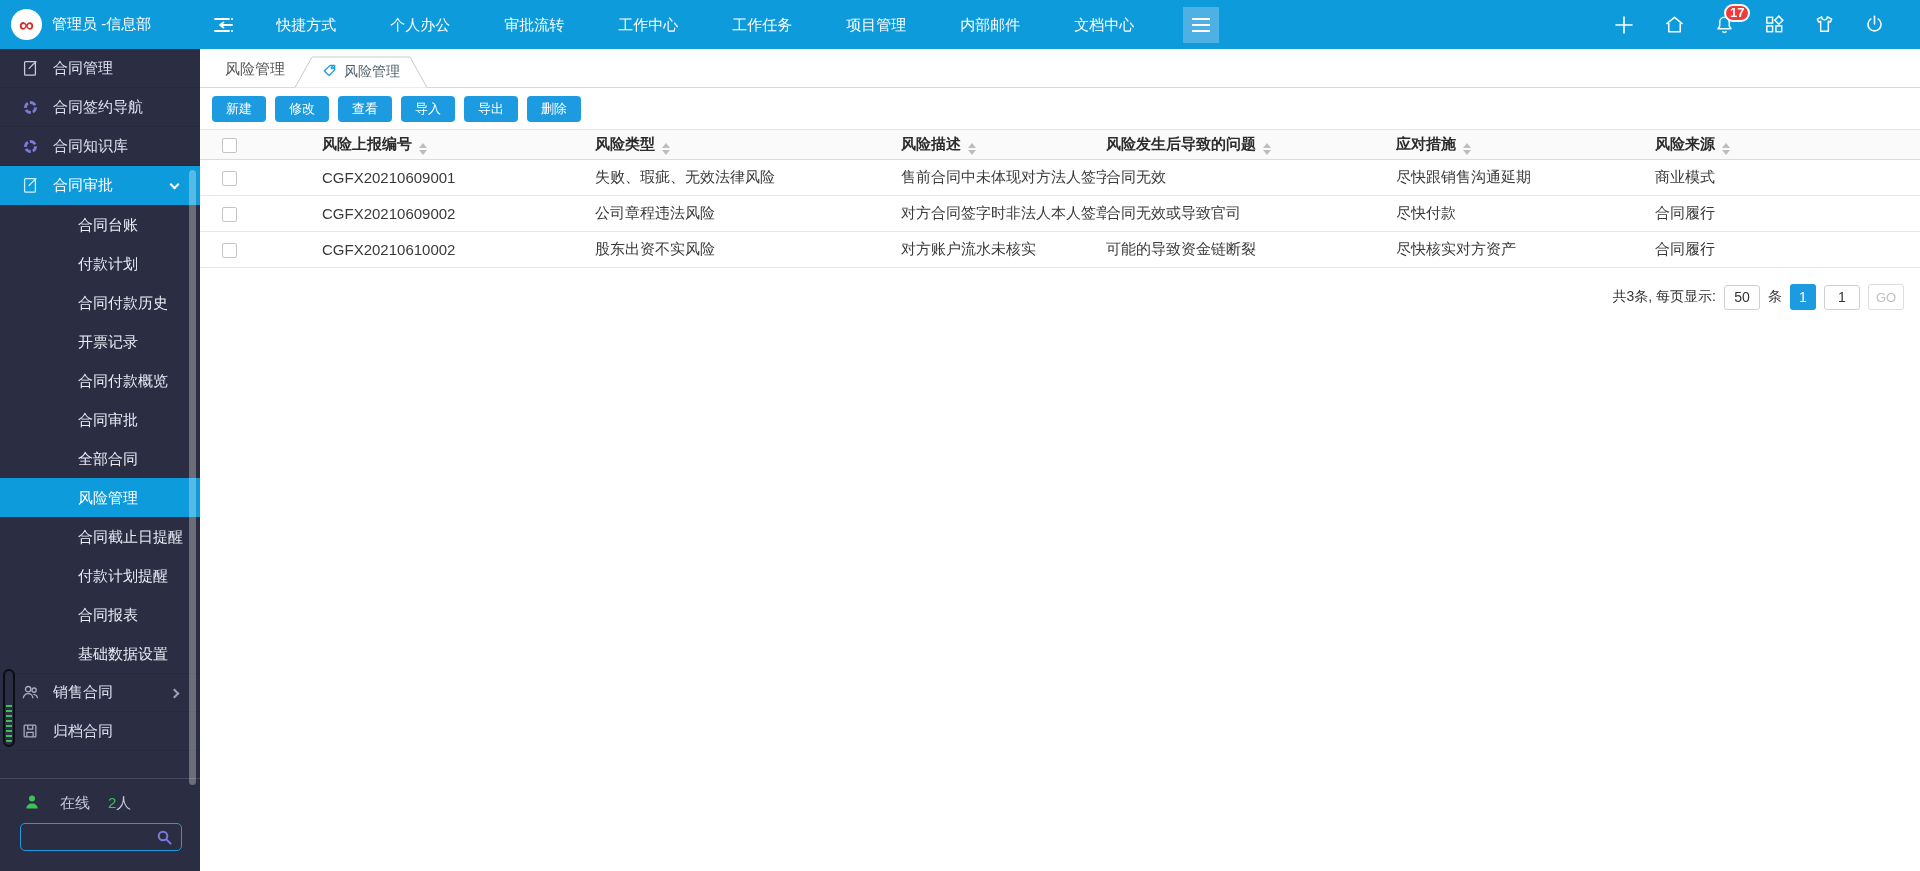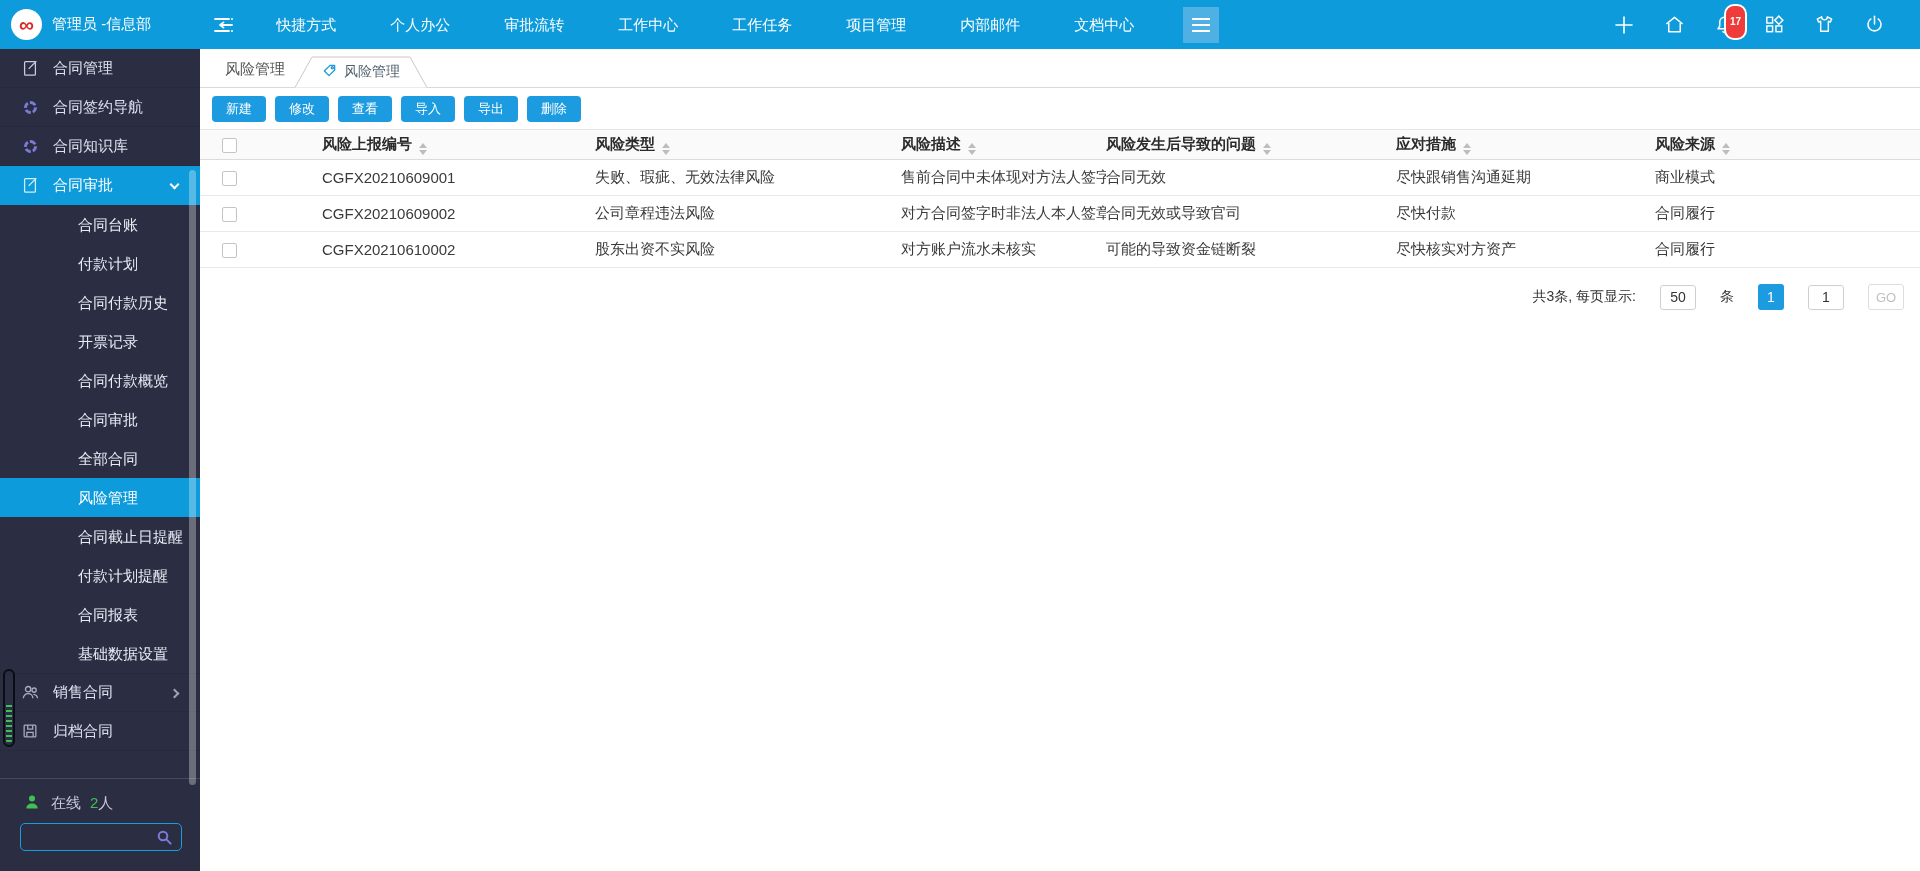--- a/index.html
+++ b/index.html
@@ -13,41 +13,41 @@
   .user-label { margin-left:10px; font-size:15px; }
   .collapse-btn { margin-left:60px; display:flex; cursor:pointer; }
   .nav { display:flex; margin-left:14px; }
   .nav-item { padding:0 27px; font-size:15px; line-height:49px; cursor:pointer; white-space:nowrap;text-align:right; }
   .menu2-btn { width:36px; height:36px; background:#4FB0E4; margin-left:22px; display:flex; flex-direction:column;
     justify-content:center; align-items:center; gap:4px; cursor:pointer; }
   .menu2-btn i { width:18px; height:2px; background:#fff; }
   .right-icons { margin-left:auto; display:flex; align-items:center; gap:27px; margin-right:34px; }
   .icon-btn { position:relative; display:flex; cursor:pointer; }
   .badge { position:absolute; top:-9px; left:11px; background:#F03B3B; color:#fff; border:2px solid #fff;
-    border-radius:10px; font-size:10px; font-weight:bold; padding:9px 4px; line-height:14px; }
+    border-radius:10px; font-size:13px; font-weight:bold; padding:0 4px; line-height:14px; }
 
   
   .layout { display:flex; height:822px; }
 
   
   .sidebar { width:200px; background:#2B2E43; position:relative; flex-shrink:0; }
   .menu-item { height:39px; display:flex; align-items:center; padding-left:20px; color:#DDE1EE; font-size:15px;
     border-bottom:1px solid #262A3E; cursor:pointer; position:relative; }
   .menu-item .mi-icon { width:20px; display:flex; justify-content:center; margin-right:13px; }
   .menu-item.active { background:#0D9BDB; color:#fff; border-bottom-color:transparent; }
   .gear { width:13px; height:13px; border:3px dashed #7B7BD8; border-radius:50%; }
   .chev-down { position:absolute; right:22px; top:15px; width:7px; height:7px;
     border-right:2px solid #fff; border-bottom:2px solid #fff; transform:rotate(45deg); }
   .chev-right { position:absolute; right:22px; top:16px; width:7px; height:7px;
     border-right:2px solid #9AA0B5; border-top:2px solid #9AA0B5; transform:rotate(45deg); }
   .submenu-item { height:39px; line-height:39px; padding-left:78px; color:#E9EBF4; font-size:15px; cursor:pointer; }
   .submenu-item.active { background:#0D9BDB; color:#fff; }
 
   .sidebar-footer { position:absolute; left:0; right:0; bottom:0; height:93px; border-top:1px solid rgba(255,255,255,.13); }
-  .online-row { display:flex; align-items:flex-start; margin:15px 0 0 24px; color:#C7CBD9; font-size:15px; gap:11px; }
+  .online-row { display:flex; align-items:flex-start; margin:15px 0 0 24px; color:#C7CBD9; font-size:15px; gap:20px; }
   .online-count { color:#3FBF58; }
   .search-box { margin:10px 18px 0 20px; height:28px; border:1px solid #1C9BE0; border-radius:5px;
     display:flex; align-items:center; }
   .search-input { flex:1; min-width:0; background:transparent; border:none; outline:none; color:#DDE2EF; padding:0 8px; font-size:14px; }
   .search-mag { margin-right:8px; display:flex; cursor:pointer; }
 
   .pill-indicator { position:absolute; left:3px; top:620px; width:12px; height:78px;
     border:2px solid #0B0D15; border-radius:8px; }
   .pill-stripes { position:absolute; left:1px; right:1px; bottom:2px; height:38px; border-radius:0 0 6px 6px;
     background:repeating-linear-gradient(to bottom,#3FBF58 0 2px,transparent 2px 5px); }
@@ -73,21 +73,21 @@
   tbody td { height:36px; border-bottom:1px solid #E8E8E8; font-size:15px; color:#3A3A3A; padding:0;
     white-space:nowrap; overflow:hidden; }
   .cb { width:15px; height:15px; border:1px solid #C4C4C4; border-radius:2px; background:#fff;
     display:inline-block; vertical-align:middle; margin-left:22px; cursor:pointer; }
   .sort { display:inline-flex; flex-direction:column; gap:2px; margin-left:7px; vertical-align:1px; }
   .tri-up { width:0; height:0; border-left:4px solid transparent; border-right:4px solid transparent;
     border-bottom:5px solid #BDBDBD; }
   .tri-down { width:0; height:0; border-left:4px solid transparent; border-right:4px solid transparent;
     border-top:5px solid #BDBDBD; }
 
-  .pagination { display:flex; align-items:center; justify-content:flex-end; gap:24px; margin:16px 16px 0 0;
+  .pagination { display:flex; align-items:center; justify-content:flex-end; gap:8px; margin:16px 16px 0 0;
     font-size:14px; color:#333; }
   .pg-input { width:36px; height:25px; border:1px solid #CFCFCF; border-radius:3px; text-align:center;
     font-size:14px; color:#333; outline:none; font-family:inherit; }
   .pg-current { width:26px; height:26px; background:#1C9BE0; color:#fff; border-radius:3px;
     display:flex; align-items:center; justify-content:center; font-size:14px; cursor:pointer; }
   .pg-go { width:36px; height:26px; border:1px solid #DDDDDD; border-radius:3px; background:#fff; color:#BFBFBF;
     font-size:13px; cursor:pointer; font-family:inherit; }
 </style>
 </head>
 <body>

